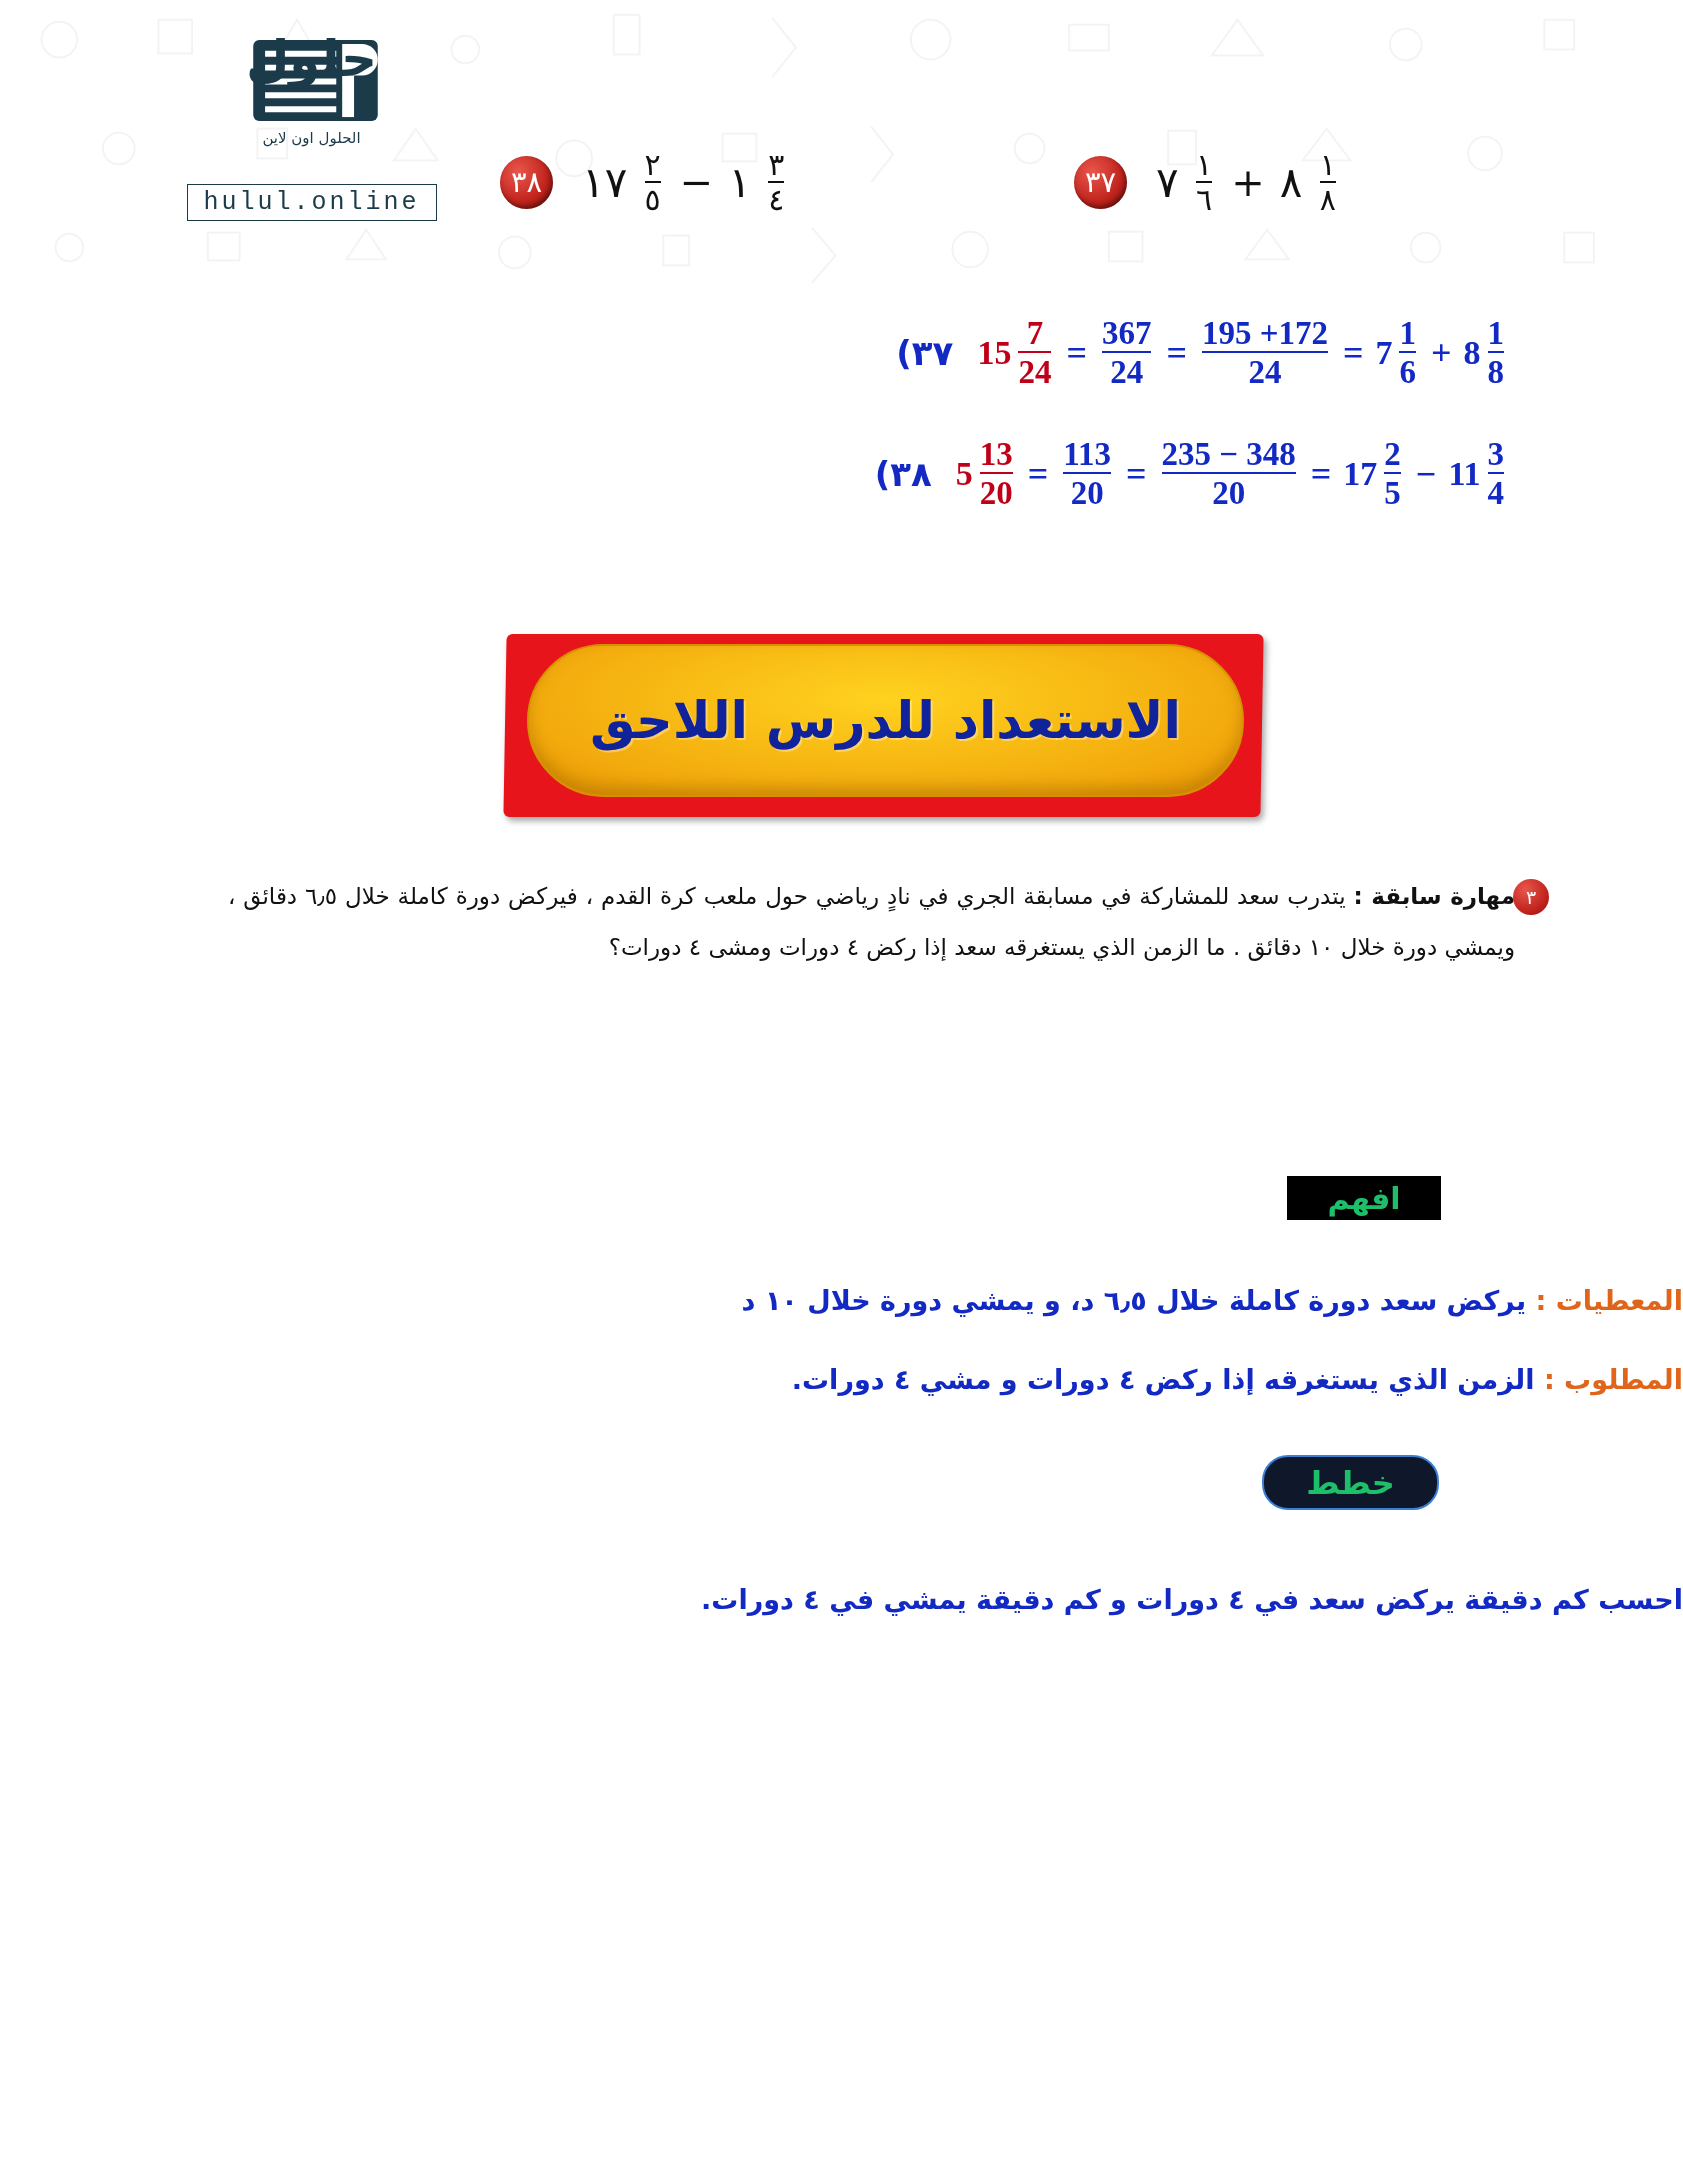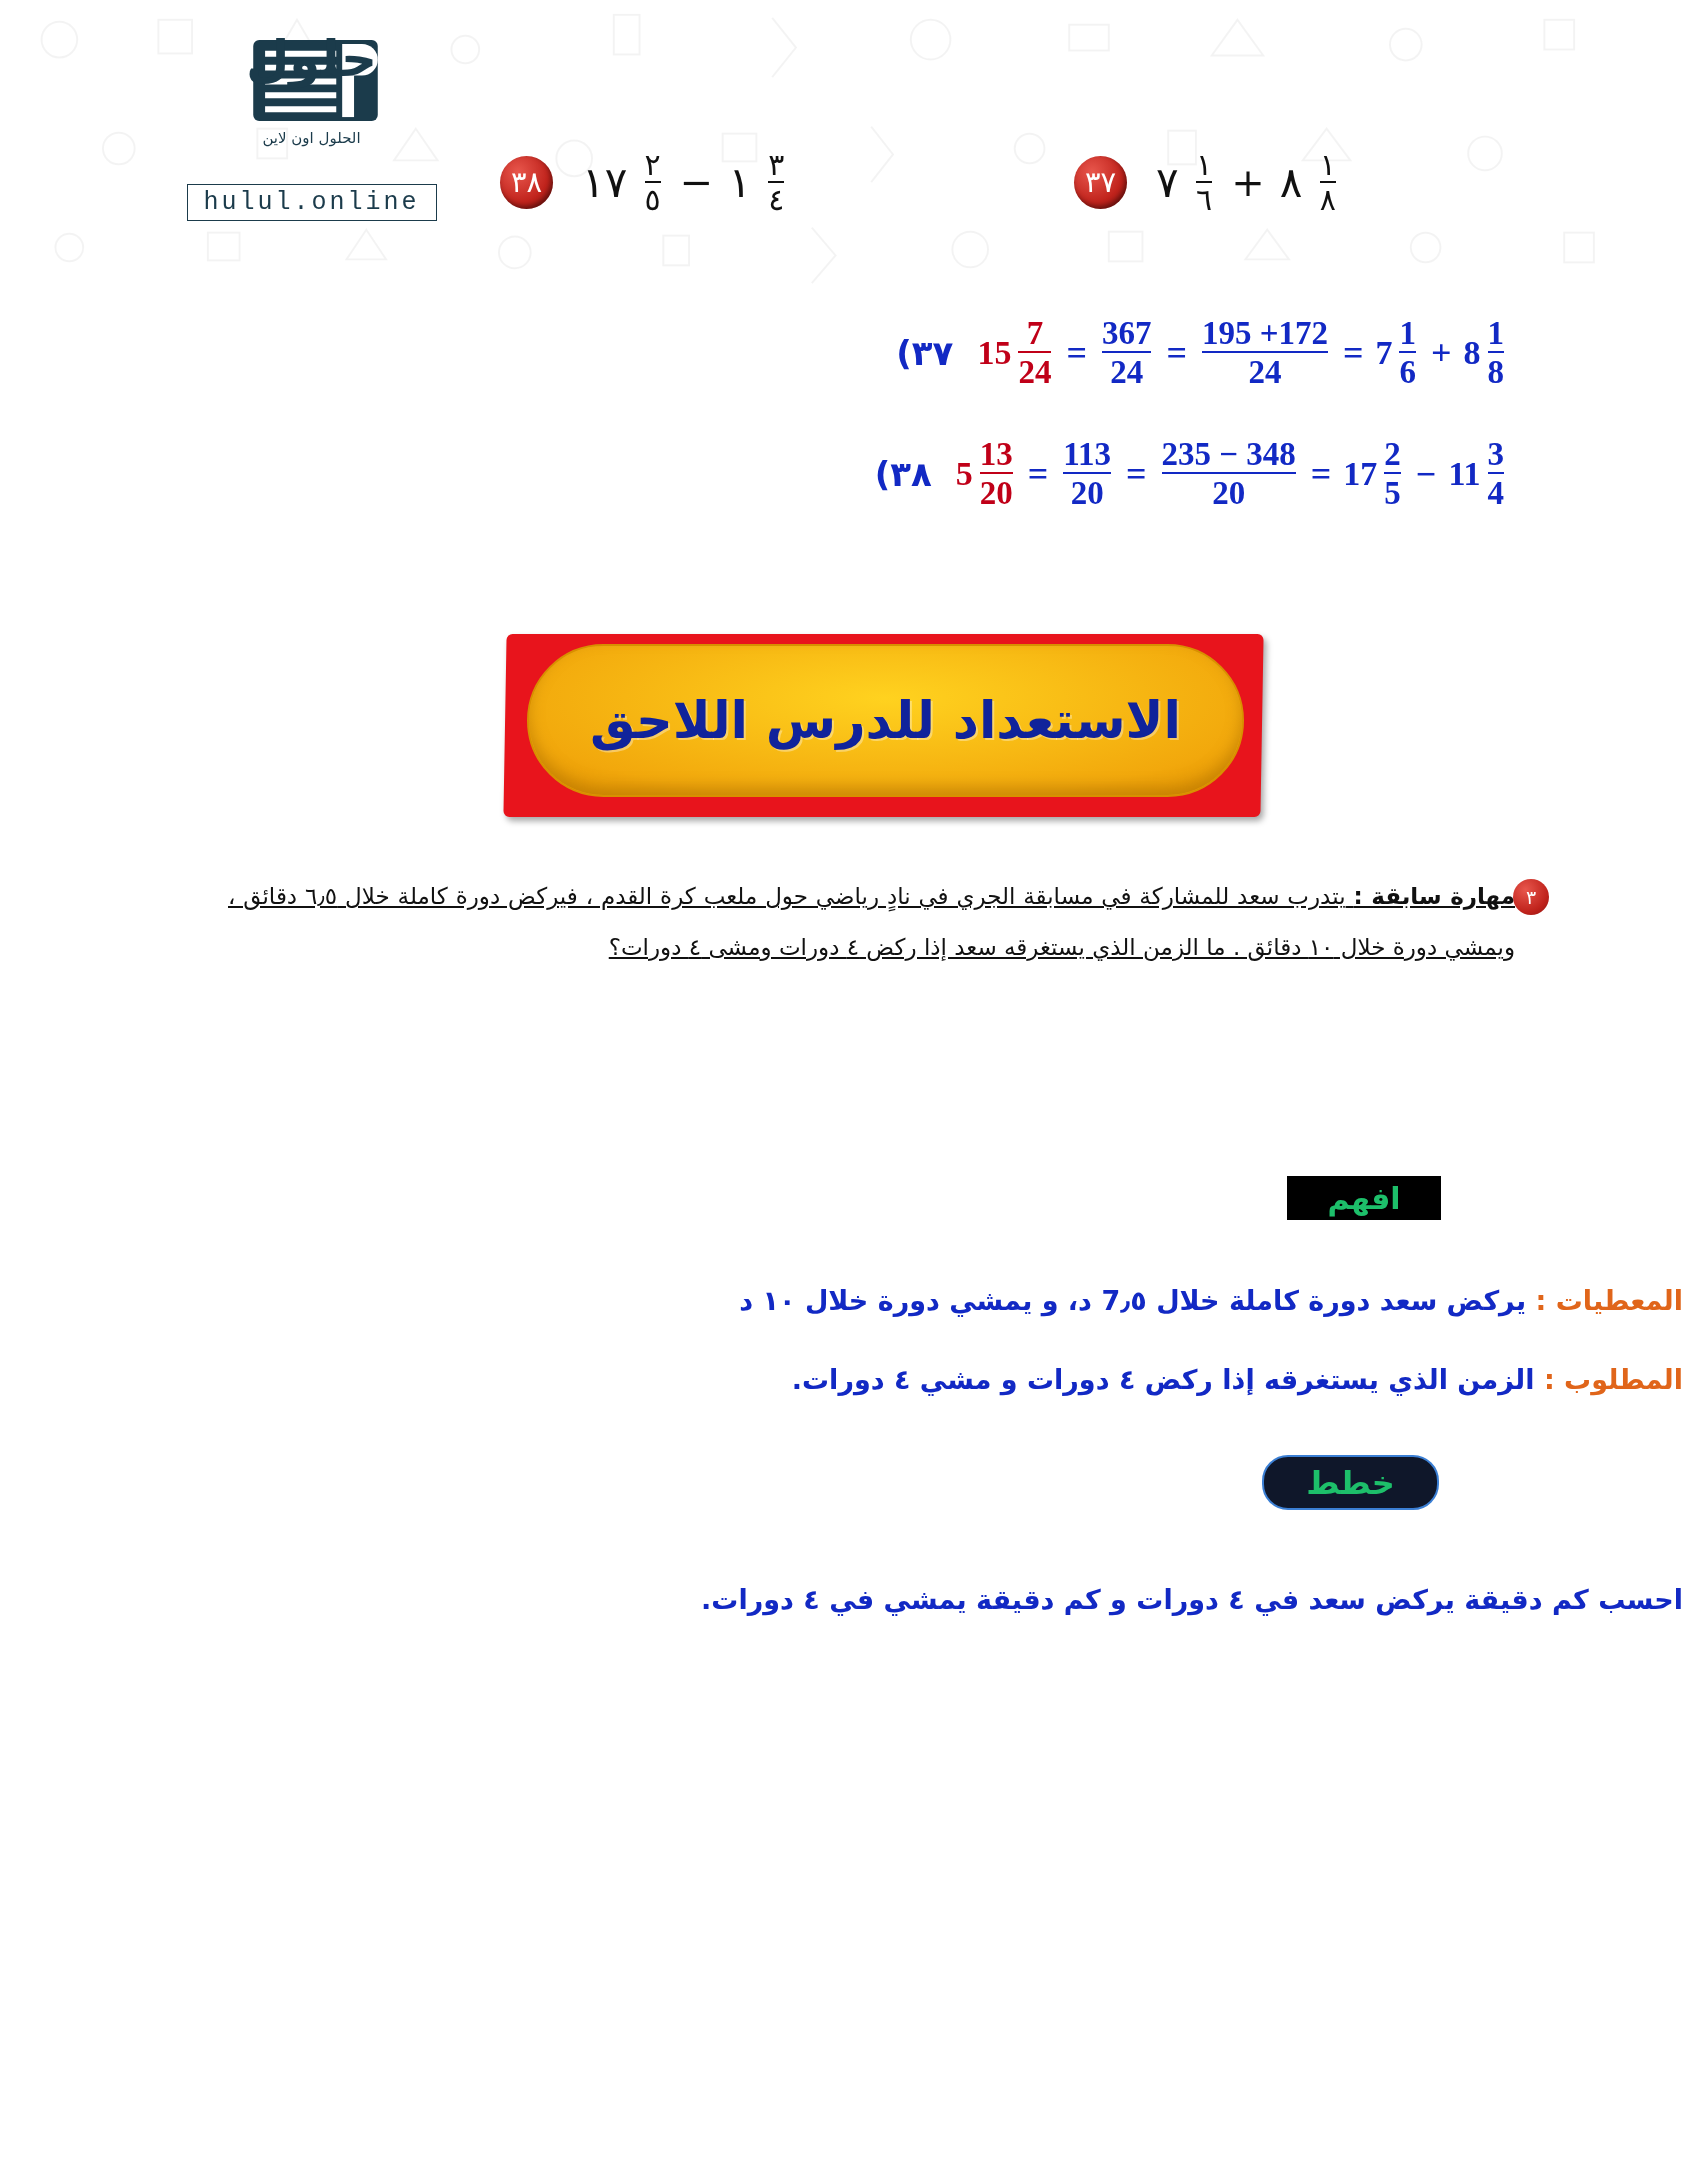--- a/index.html
+++ b/index.html
@@ -187,21 +187,20 @@
   .prob-block {
     position: absolute;
     right: 168px;
     top: 871px;
     width: 1287px;
     font-family: "DejaVu Sans", sans-serif;
     font-size: 23px;
     line-height: 2.2;
     color: #111;
     text-align: justify;
-    text-decoration: underline;
   }
   .prob-num {
     position: absolute;
     right: 134px;
     top: 879px;
     width: 36px; height: 36px;
     line-height: 36px;
     text-align: center;
     border-radius: 50%;
     background: radial-gradient(circle at 35% 30%, #e8564c 0%, #bf221b 65%, #8c130f 100%);
@@ -461,21 +460,21 @@
   <span class="prob-label">مهارة سابقة :</span>
   <span>يتدرب سعد للمشاركة في مسابقة الجري في نادٍ رياضي حول ملعب كرة القدم ، فيركض دورة كاملة خلال ٦٫٥ دقائق ، ويمشي دورة خلال ١٠ دقائق . ما الزمن الذي يستغرقه سعد إذا ركض ٤ دورات ومشى ٤ دورات؟</span>
 </div>
 
 <div class="afham">
   <span>افهم</span>
 </div>
 
 <div class="ans-line" style="top:1285px;">
   <span class="ans-key">المعطيات :</span>
-  <span>يركض  سعد دورة كاملة خلال 7٫٥ د، و يمشي دورة خلال ١٠ د</span>
+  <span>يركض  سعد دورة كاملة خلال ٦٫٥ د، و يمشي دورة خلال ١٠ د</span>
 </div>
 
 <div class="ans-line" style="top:1364px;">
   <span class="ans-key">المطلوب :</span>
   <span>الزمن الذي يستغرقه إذا ركض ٤ دورات و مشي ٤ دورات.</span>
 </div>
 
 <div class="khattit">
   <span>خطط</span>
 </div>

